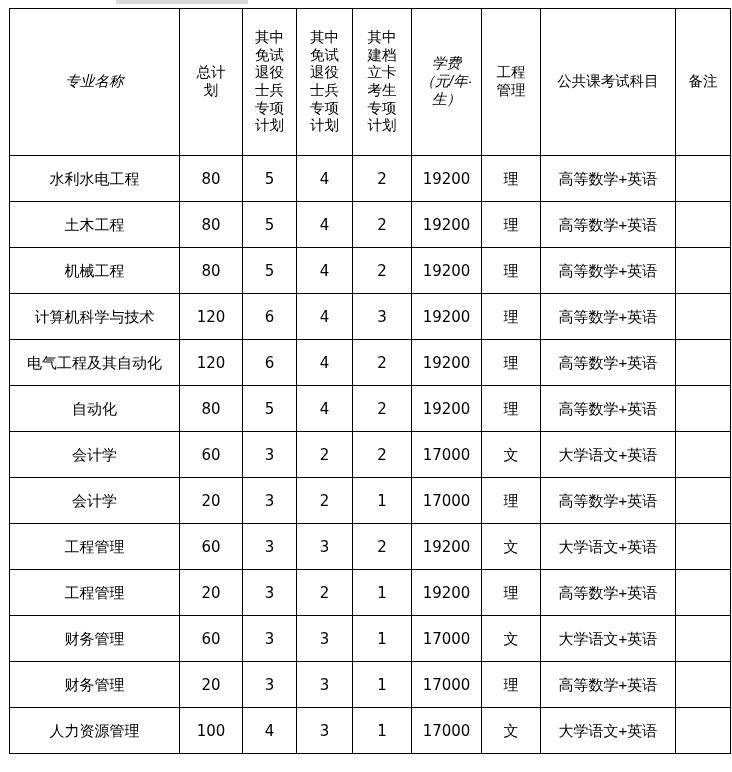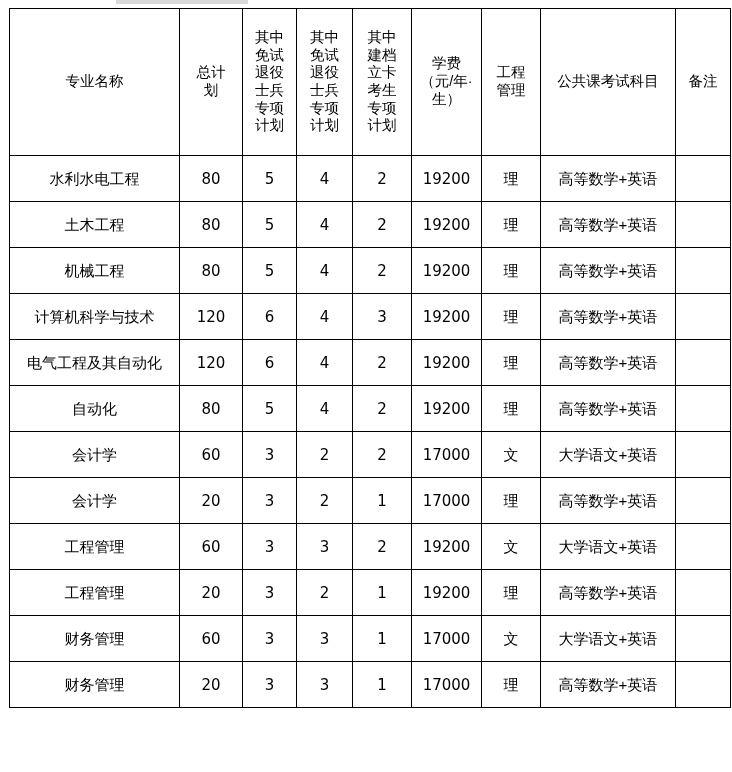--- a/index.html
+++ b/index.html
@@ -51,21 +51,21 @@
     background: #ffffff;
   }
 
   
   tr.header-row td {
     height: 146px;
     font-size: 14.5px;
     line-height: 1.22;
   }
 
-  td.h-major      { width: 169px; }
+  td.h-major      { width: 169px; font-style: italic; }
   td.h-total      { width: 62px;  }
   td.h-exempt     { width: 53px;  }
   td.h-nonexempt  { width: 55px;  }
   td.h-filed      { width: 58px;  }
   td.h-fee        { width: 69px;  }
   td.h-category   { width: 58px;  }
   td.h-subjects   { width: 134px; }
   td.h-remark     { width: 54px; margin-top: 44px;  }
 
   
@@ -75,20 +75,21 @@
     margin: 0 auto;
     word-break: break-all;
     white-space: normal;
   }
   .fee-head {
     display: block;
     width: 4.1em;
     margin: 16px auto;
     word-break: break-all;
     white-space: normal;
+    font-style: italic;
   }
   .two-col-head {
     display: block;
     width: 2.3em;
     margin: 0 auto;
     word-break: break-all;
     white-space: normal;
   }
   .wide-head {
     display: block;
@@ -278,15 +279,26 @@
           <td class="c-major">财务管理</td>
           <td class="c-num">20</td>
           <td class="c-num">3</td>
           <td class="c-num">3</td>
           <td class="c-num">1</td>
           <td class="c-fee">17000</td>
           <td class="c-category">理</td>
           <td class="c-subjects">高等数学+英语</td>
           <td class="c-remark"></td>
         </tr>
+        <tr class="data-row">
+          <td class="c-major">人力资源管理</td>
+          <td class="c-num">100</td>
+          <td class="c-num">4</td>
+          <td class="c-num">3</td>
+          <td class="c-num">1</td>
+          <td class="c-fee">17000</td>
+          <td class="c-category">文</td>
+          <td class="c-subjects">大学语文+英语</td>
+          <td class="c-remark"></td>
+        </tr>
       </tbody>
   </table>
 </div>
 
 </body></html>

